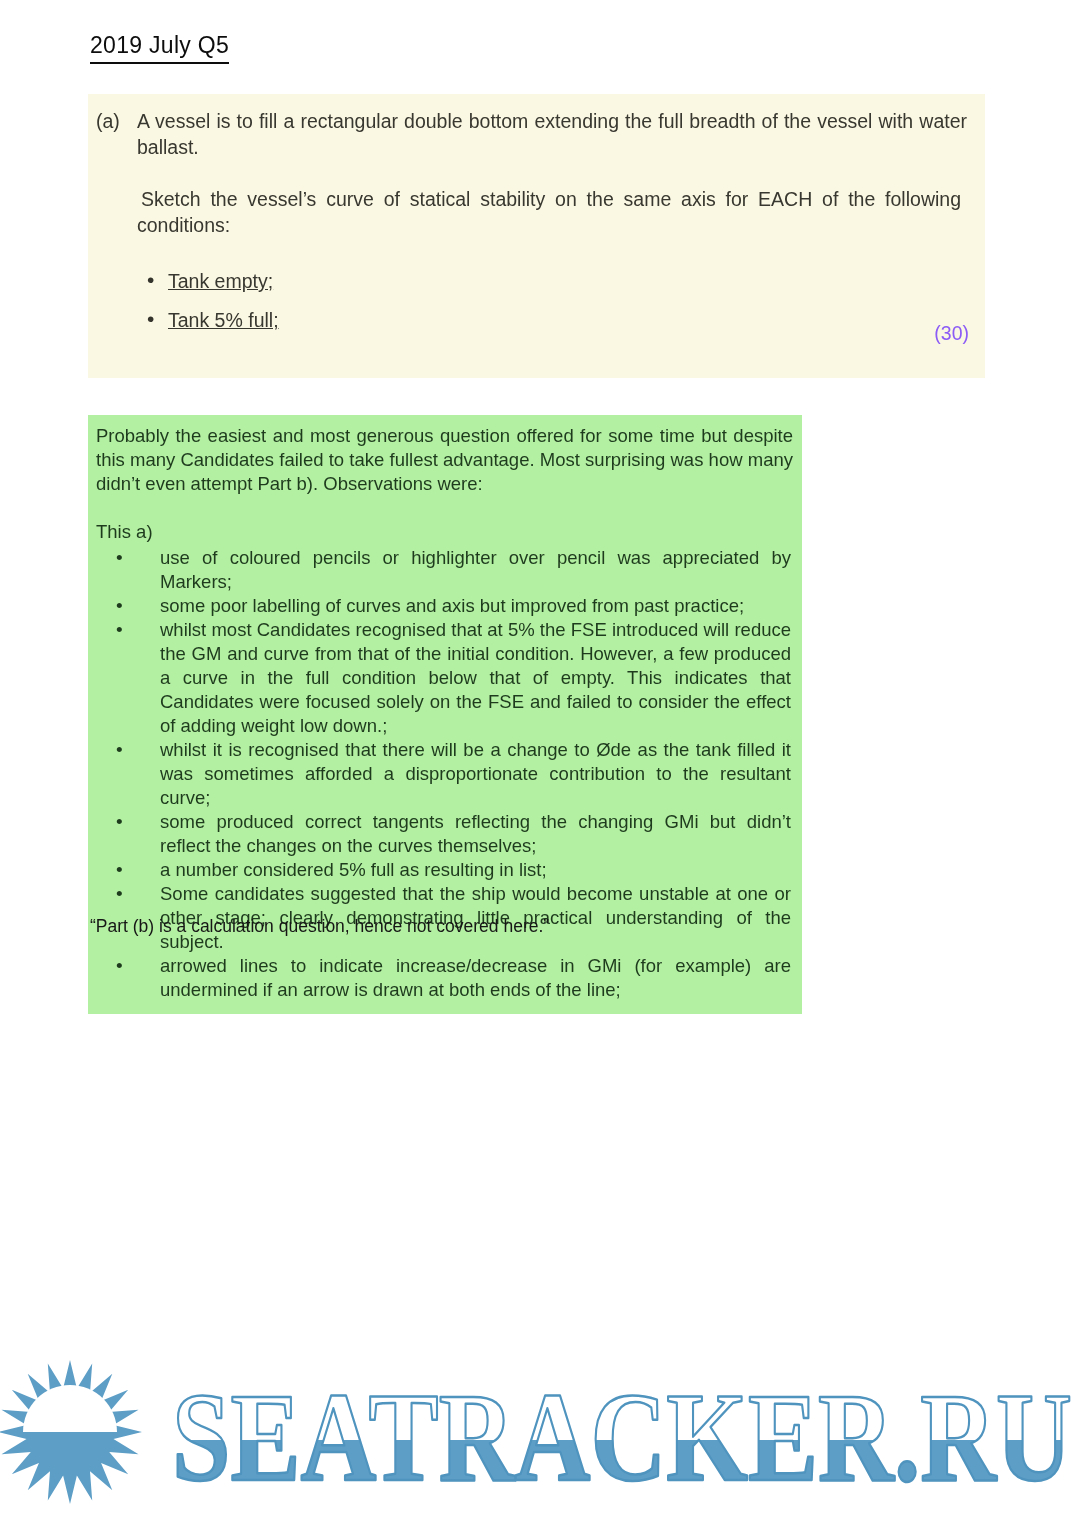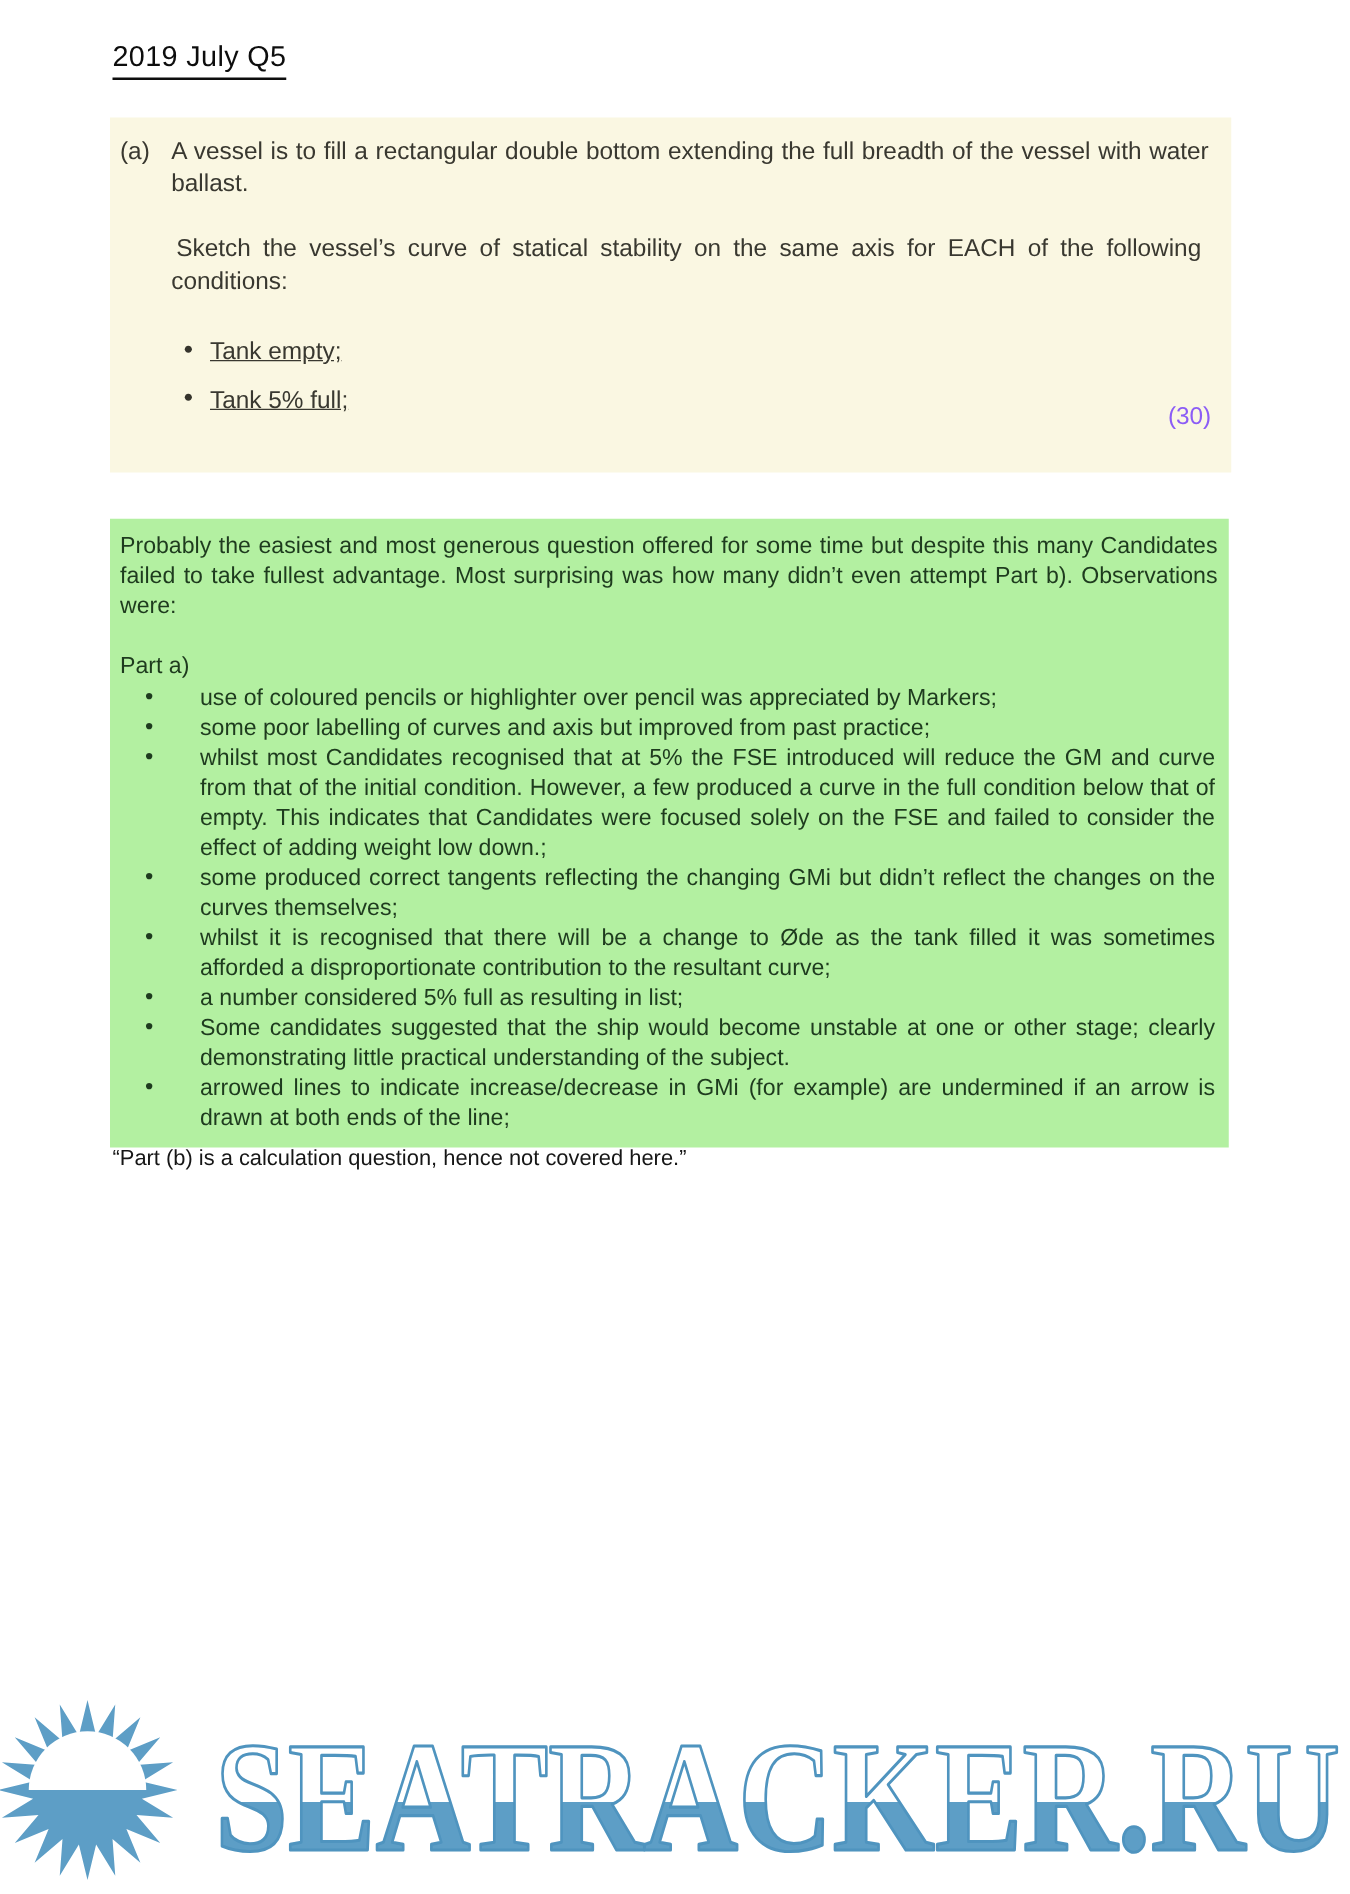--- a/index.html
+++ b/index.html
@@ -63,21 +63,21 @@
     right: 16px;
     bottom: 32px;
     color: #8b5cf6;
   }
 
   
   .feedback-box {
     position: absolute;
     top: 415px;
     left: 88px;
-    width: 895px;
+    width: 714px;
     min-height: 482px;
     background: #b3f0a1;
     padding: 9px 9px 12px 8px;
     color: #1e3b1e;
     font-size: 18.5px;
     line-height: 24px;
   }
   .fb-intro { text-align: justify; margin-bottom: 24px; }
   .fb-part { margin-bottom: 2px; }
   .fb-bullets { list-style: none; padding-left: 64px; }
@@ -139,27 +139,27 @@
             <li>Tank empty;</li>
             <li>Tank 5% full;</li>
           </ul>
       </div>
     </div>
     <span class="marks">(30)</span>
   </section>
 
   <section class="feedback-box">
     <p class="fb-intro">Probably the easiest and most generous question offered for some time but despite this many Candidates failed to take fullest advantage. Most surprising was how many didn’t even attempt Part b). Observations were:</p>
-    <p class="fb-part">Part a)</p>
+    <p class="fb-part">This a)</p>
     <ul class="fb-bullets">
         <li>use of coloured pencils or highlighter over pencil was appreciated by Markers;</li>
         <li>some poor labelling of curves and axis but improved from past practice;</li>
         <li>whilst most Candidates recognised that at 5% the FSE introduced will reduce the GM and curve from that of the initial condition. However, a few produced a curve in the full condition below that of empty. This indicates that Candidates were focused solely on the FSE and failed to consider the effect of adding weight low down.;</li>
+        <li>whilst it is recognised that there will be a change to Øde as the tank filled it was sometimes afforded a disproportionate contribution to the resultant curve;</li>
         <li>some produced correct tangents reflecting the changing GMi but didn’t reflect the changes on the curves themselves;</li>
-        <li>whilst it is recognised that there will be a change to Øde as the tank filled it was sometimes afforded a disproportionate contribution to the resultant curve;</li>
         <li>a number considered 5% full as resulting in list;</li>
         <li>Some candidates suggested that the ship would become unstable at one or other stage; clearly demonstrating little practical understanding of the subject.</li>
         <li>arrowed lines to indicate increase/decrease in GMi (for example) are undermined if an arrow is drawn at both ends of the line;</li>
       </ul>
   </section>
 
   <p class="note">“Part (b) is a calculation question, hence not covered here.”</p>
 
   <svg class="watermark" width="1080" height="172" viewBox="0 0 1080 172" xmlns="http://www.w3.org/2000/svg">
     <defs>

